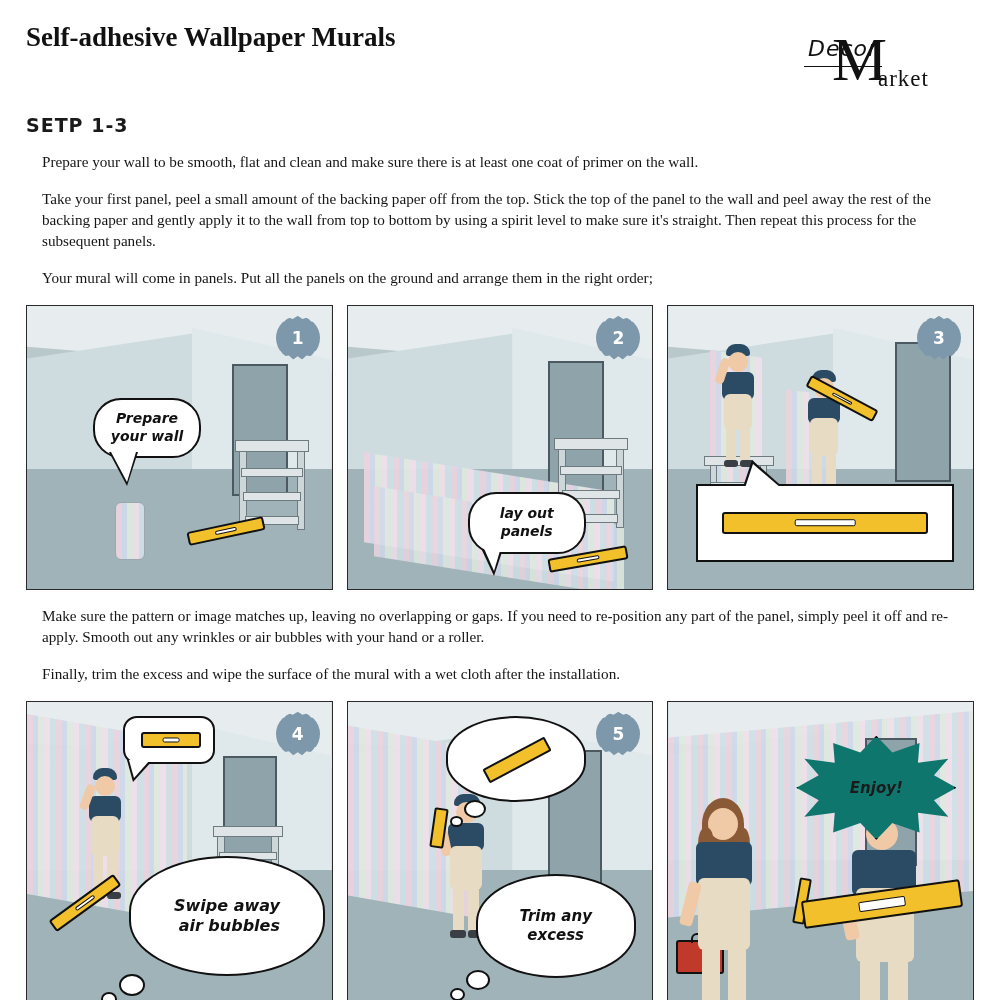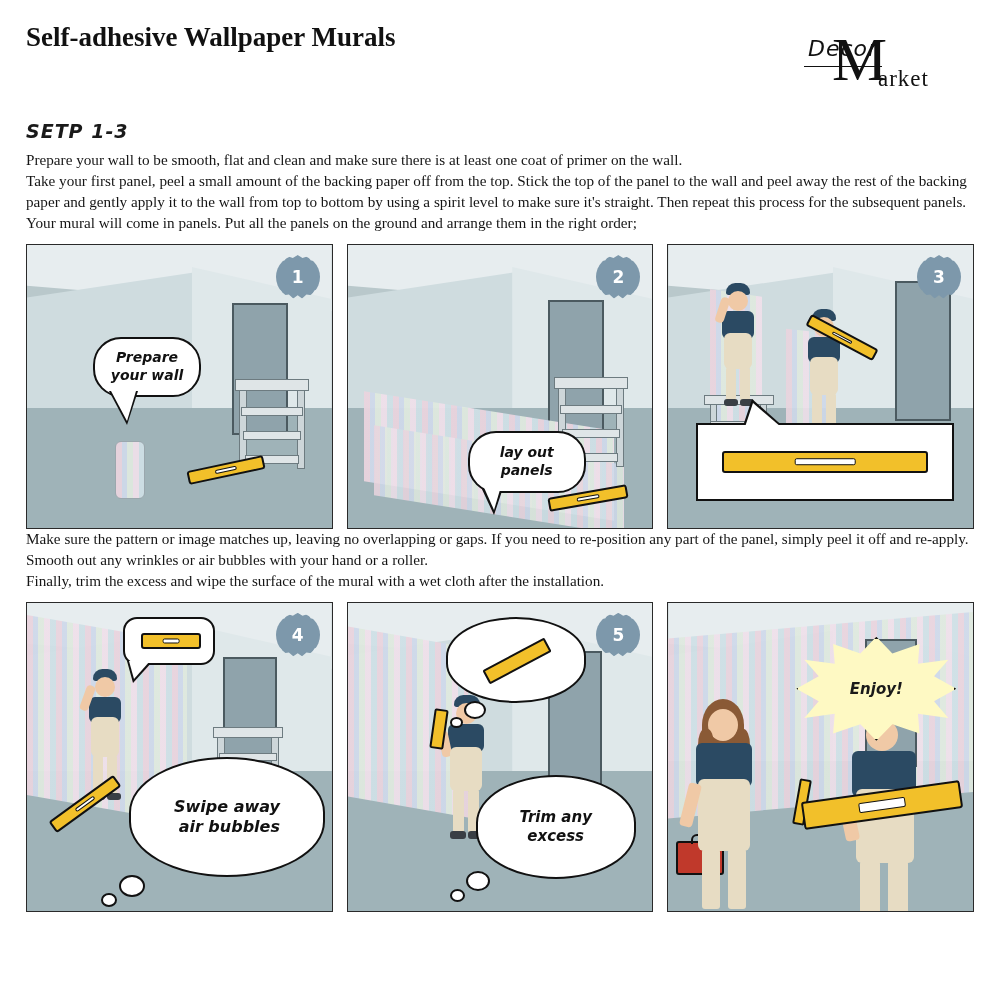--- a/index.html
+++ b/index.html
@@ -53,31 +53,31 @@
     font-family:"Liberation Serif", serif;
     font-size:23px; color:#111; letter-spacing:1px;
   }
   .logo .logo-rule {
     position:absolute; left:30px; top:44px; width:78px; height:1px; background:#111;
   }
 
   
   .step-head {
     font-family:"DejaVu Sans", sans-serif;
-    font-style:italic; font-weight:700;
+    font-weight:700;
     font-size:19px; letter-spacing:1px;
-    margin:8px 0 8px 0;
+    margin:2px 0 8px 0;
   }
   .body-text {
     font-family:"Liberation Serif", serif;
     font-size:15.2px; line-height:1.38; color:#151515;
     margin:0 0 10px 0;
     max-width:960px;
   }
-  .body-text p { margin:0; }
+  .body-text p { margin:16px; }
 
   
   .grid { display:flex; gap:14px; margin-top:8px; }
   .panel {
     position:relative;
     width:310px; height:285px;
     border:1px solid #2a2a2a;
     overflow:hidden;
     background:#b9c8cb;
   }
@@ -143,21 +143,21 @@
     text-align:center;
     color:#111;
     display:flex; align-items:center; justify-content:center;
     padding:8px 10px;
     z-index:30;
   }
   .bubble.cloud { border-radius:50%/46%; }
 
   .starburst {
     position:absolute;
-    background:#fef9c3; border:2px solid #111;
+    background:#0f766e; border:2px solid #111;
     font-family:"DejaVu Sans", sans-serif;
     font-style:italic; font-weight:700; font-size:15px;
     display:flex; align-items:center; justify-content:center;
     clip-path:polygon(50% 0%,60% 16%,77% 7%,76% 26%,95% 22%,86% 38%,100% 50%,86% 62%,95% 78%,76% 74%,77% 93%,60% 84%,50% 100%,40% 84%,23% 93%,24% 74%,5% 78%,14% 62%,0% 50%,14% 38%,5% 22%,24% 26%,23% 7%,40% 16%);
     z-index:30;
   }
 
   
   .person { position:absolute; z-index:20; }
   .p-head { position:absolute; border-radius:50%; background:#f0c9a6; }

